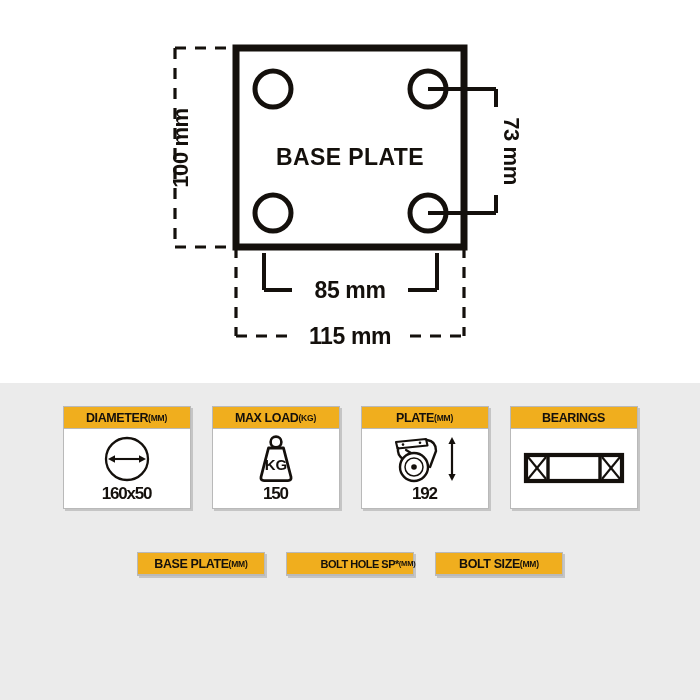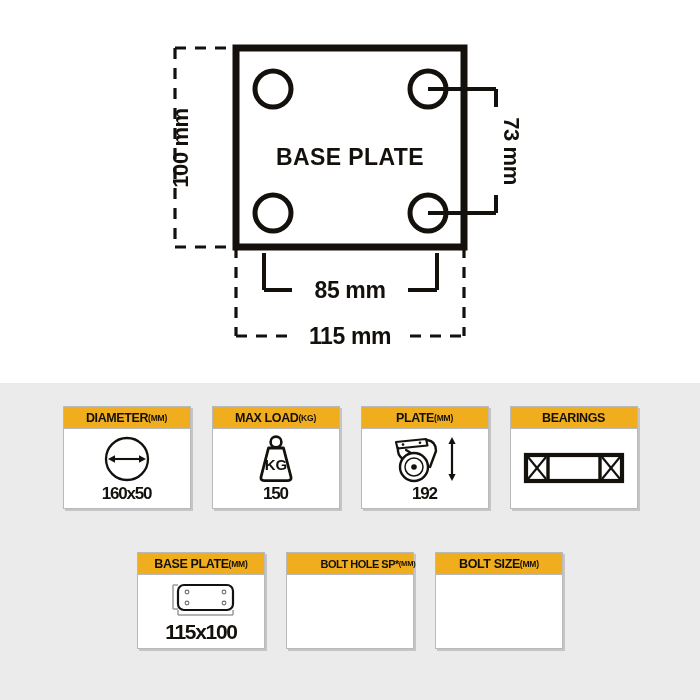--- a/index.html
+++ b/index.html
@@ -256,38 +256,20 @@
 
     </div>
 
     <div class="spec-row row2" id="spec-row-2">
 
       <div class="spec-card">
         <div class="card-header">
           <span class="h-main">BASE PLATE</span>
             <span class="h-unit">(MM)</span>
         </div>
-        <div class="card-body">
-          <div class="card-icon">
-            <svg width="84" height="42" viewBox="0 0 84 42">
-              <line x1="14" y1="6" x2="14" y2="30" stroke="#9a9a9a" stroke-width="1.5"></line>
-              <line x1="14" y1="6" x2="19" y2="6" stroke="#9a9a9a" stroke-width="1.5"></line>
-              <line x1="14" y1="30" x2="19" y2="30" stroke="#9a9a9a" stroke-width="1.5"></line>
-              <line x1="19" y1="36" x2="74" y2="36" stroke="#9a9a9a" stroke-width="1.5"></line>
-              <line x1="19" y1="31" x2="19" y2="36" stroke="#9a9a9a" stroke-width="1.5"></line>
-              <line x1="74" y1="31" x2="74" y2="36" stroke="#9a9a9a" stroke-width="1.5"></line>
-              <rect x="19" y="6" width="55" height="25" rx="6" fill="#ffffff" stroke="#14100c" stroke-width="2.2"></rect>
-              <circle cx="28" cy="13" r="1.9" fill="#ffffff" stroke="#6e6e6e" stroke-width="1.1"></circle>
-              <circle cx="65" cy="13" r="1.9" fill="#ffffff" stroke="#6e6e6e" stroke-width="1.1"></circle>
-              <circle cx="28" cy="24" r="1.9" fill="#ffffff" stroke="#6e6e6e" stroke-width="1.1"></circle>
-              <circle cx="65" cy="24" r="1.9" fill="#ffffff" stroke="#6e6e6e" stroke-width="1.1"></circle>
-            </svg>
-          </div>
-          <div class="card-value v-small">115x100</div>
-        </div>
       </div>
 
       <div class="spec-card">
         <div class="card-header small">
           <span class="h-main">BOLT HOLE SP*</span>
             <span class="h-unit">(MM)</span>
         </div>
       </div>
 
       <div class="spec-card">

